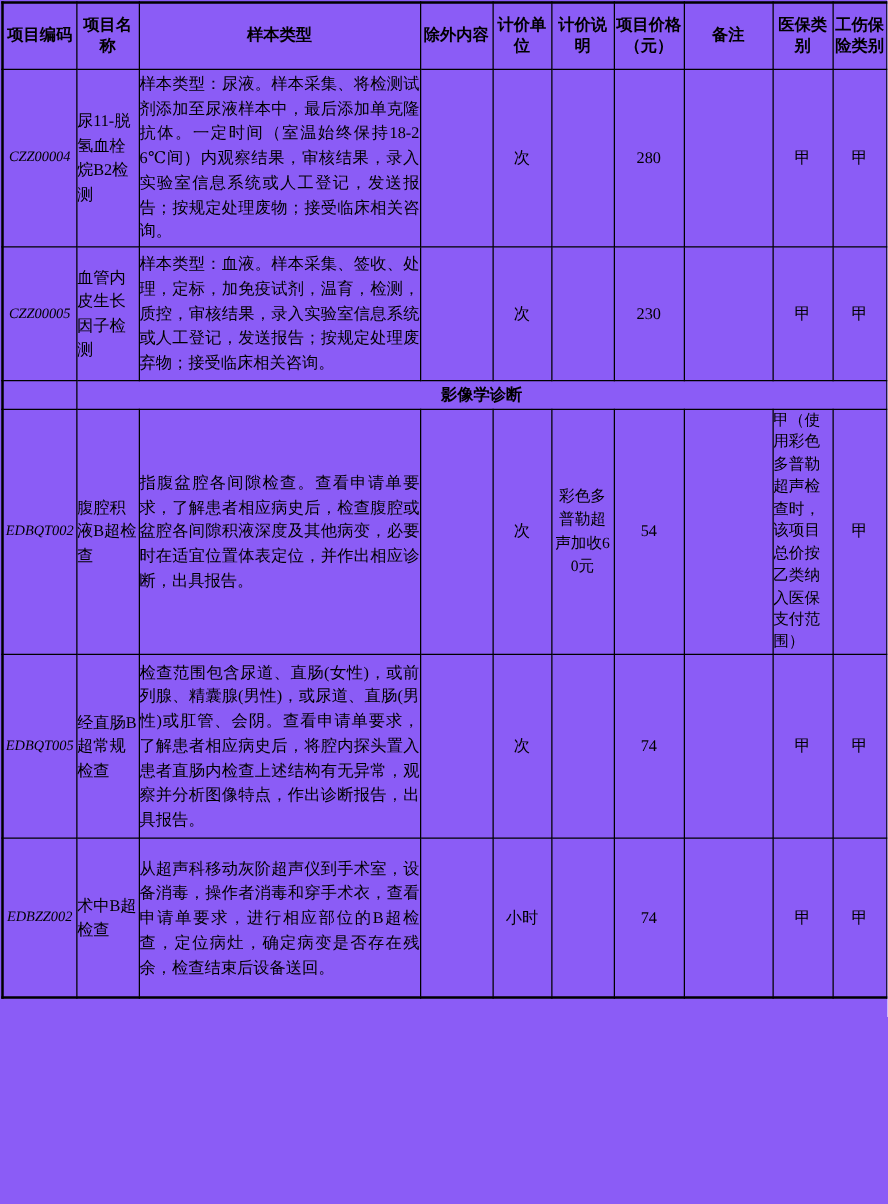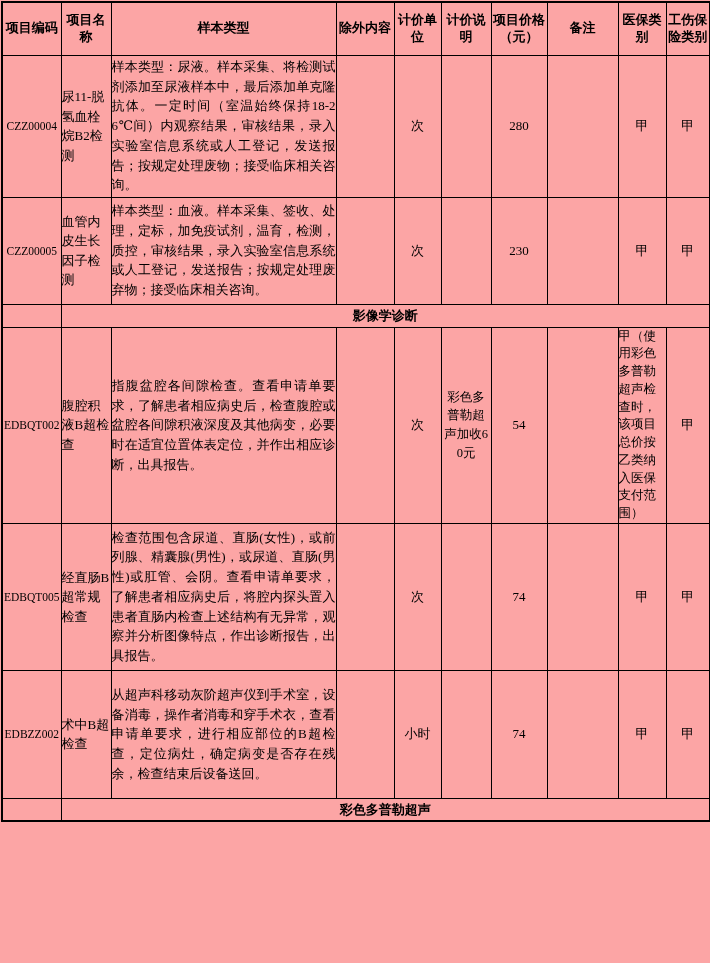--- a/index.html
+++ b/index.html
@@ -10,21 +10,21 @@
     height: 963px;
     position: relative;
     font-family: "Liberation Serif", "DejaVu Serif", serif;
     color: #000000;
   }
   .page {
     position: relative;
     width: 710px;
     height: 963px;
     overflow: hidden;
-    background: #fca5a5;
+    background: #8b5cf6;
   }
   table.price-table {
     border-collapse: collapse;
     table-layout: fixed;
     width: 708px;
     margin: 1px 0 0 1px;
     border: 2px solid #000;
   }
   table.price-table th,
   table.price-table td {
@@ -59,20 +59,21 @@
     font-weight: bold;
     font-size: 13px;
     line-height: 1.3;
     text-align: center;
     padding: 0 2px;
   }
   td.code {
     text-align: center;
     font-size: 11.5px;
     letter-spacing: 0px;
+    font-style: italic;
   }
   td.name {
     text-align: left;
     font-size: 13px;
     line-height: 1.5;
     padding: 0 2px;
   }
   td.desc {
     text-align: justify;
     font-size: 13px;
@@ -209,23 +210,19 @@
         <td class="desc">从超声科移动灰阶超声仪到手术室，设备消毒，操作者消毒和穿手术衣，查看申请单要求，进行相应部位的B超检查，定位病灶，确定病变是否存在残余，检查结束后设备送回。</td>
         <td class="center"></td>
         <td class="center">小时</td>
         <td class="pnote"></td>
         <td class="center">74</td>
         <td class="center"></td>
         <td class="center">甲</td>
         <td class="center">甲</td>
       </tr>
 
-      <tr class="rh-s">
-        <td></td>
-        <td class="section-title" colspan="9">彩色多普勒超声</td>
-      </tr>
 
     </tbody>
   </table>
 
   <div class="page-number">- 47 -</div>
 
 </div>
 
 </body></html>

